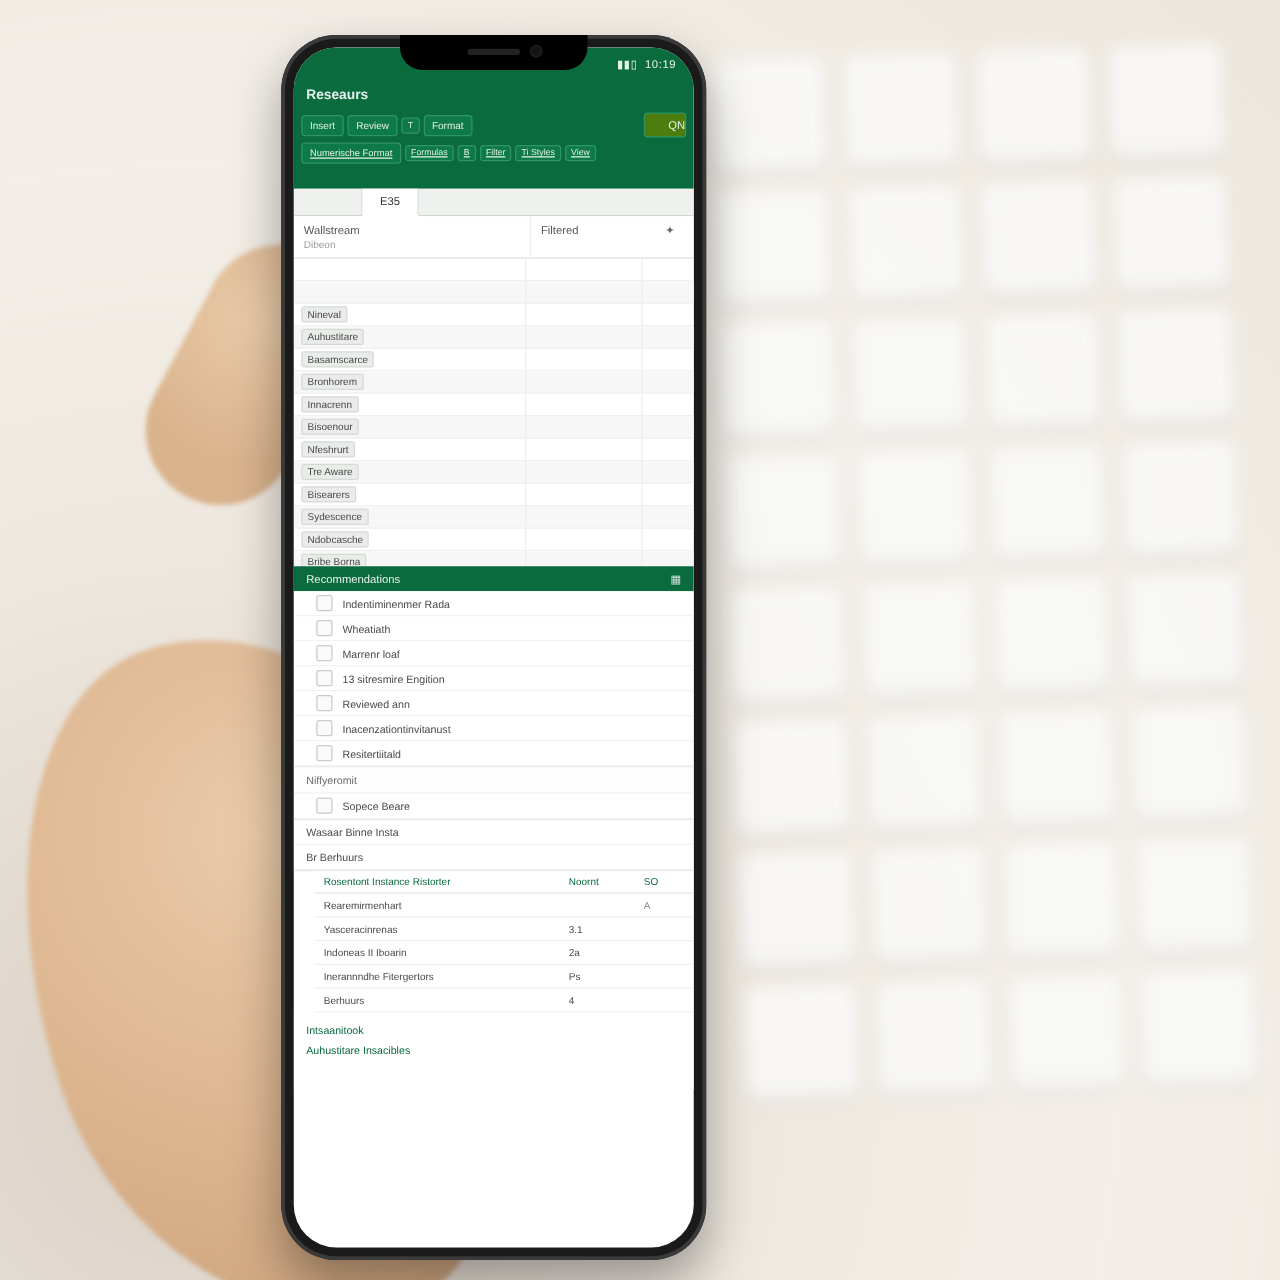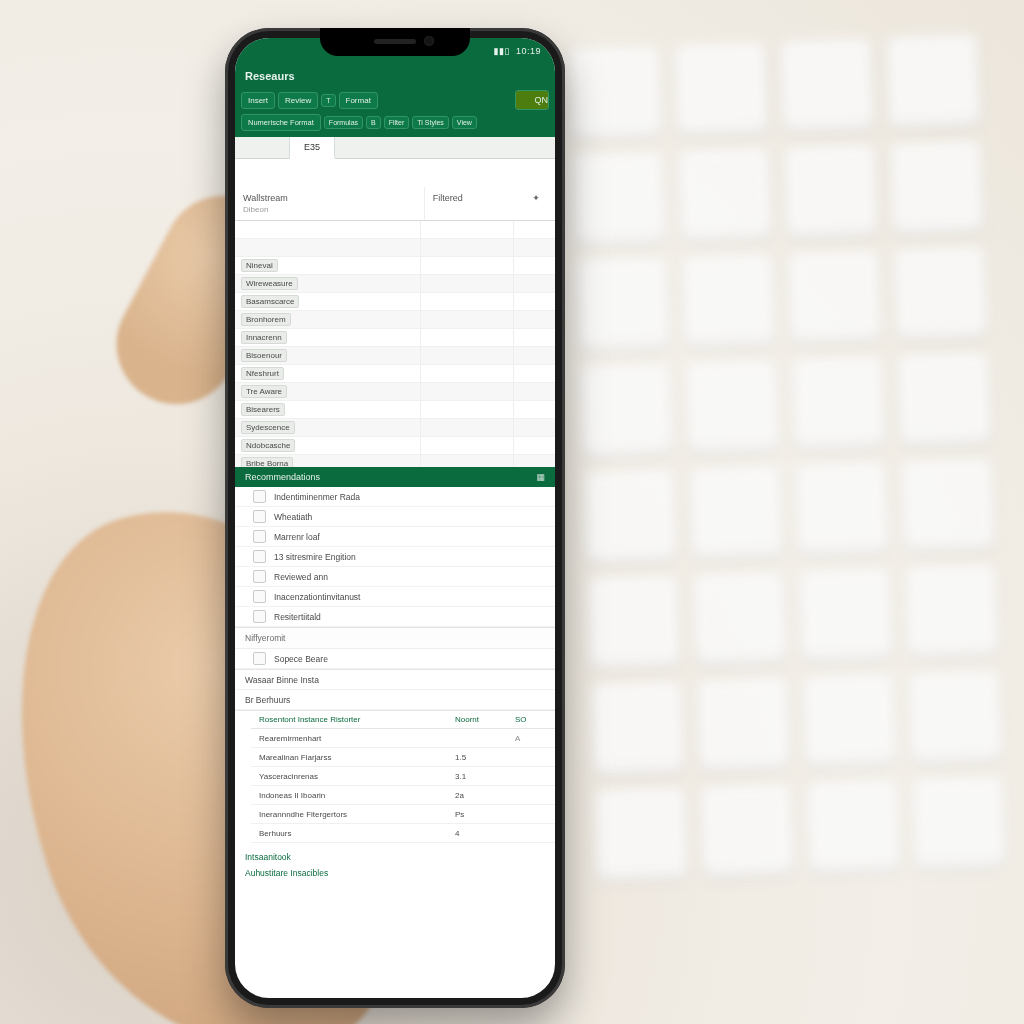--- a/index.html
+++ b/index.html
@@ -35,36 +35,36 @@
     background:#fff;display:flex;flex-direction:column;}
   
   .status{height:26px;background:#0a6b3f;color:#e8f2ec;display:flex;
     justify-content:flex-end;align-items:center;padding:0 14px 0 0;font-size:9px;
     letter-spacing:.5px;}
   .status span{margin-left:6px;}
   
   .hdr{background:#0a6b3f;color:#e8f2ec;}
   .title{padding:6px 10px 8px;font-weight:600;font-size:11px;}
   .tabrow{display:flex;gap:3px;padding:0 6px 4px;align-items:center;}
-  .tabrow.secondary{padding-bottom:6px;}
+  .tabrow.secondary{padding-bottom:20px;text-decoration:underline;}
   .tab{background:#0f7a49;border:1px solid #2f9466;border-radius:3px;
     padding:3px 6px;font-size:8px;color:#dff0e6;white-space:nowrap;cursor:pointer;}
   .tab.small{padding:2px 4px;font-size:7px;}
   .spacer{flex:1;}
   .iconbtn{width:20px;height:18px;border:1px solid #2f9466;border-radius:3px;
     background:#4d7c0f;display:flex;align-items:center;justify-content:flex-end;
     color:#dff0e6;cursor:pointer;padding-left:12px;}
   
   .subtabs{display:flex;background:#eef1ee;border-bottom:1px solid #cfd6cf;}
   .subtab{padding:5px 14px;font-size:9px;color:#6b756b;border-right:1px solid #d7ddd7;
     cursor:pointer;}
   .subtab.active{background:#fff;color:#333;border-bottom:2px solid #fff;margin-bottom:-1px;}
   
   .colhdrs{display:flex;border-bottom:1px solid #d9d9d9;background:#fff;}
-  .colhdrs .c{padding:6px 8px;font-size:9px;color:#555;margin-top:28px;}
+  .colhdrs .c{padding:6px 8px;font-size:9px;color:#555;}
   .colhdrs .c1{width:54%;border-right:1px solid #eee;}
   .colhdrs .c2{flex:1;}
   .colhdrs .star{width:22px;text-align:center;color:#666;cursor:pointer;}
   
   .grid{flex:0 0 246px;overflow:hidden;background:#fff;}
   .grow{display:flex;height:17px;border-bottom:1px solid #f0f0f0;gap:19px;}
   .grow:nth-child(even){background:#f6f7f6;}
   .gc1{width:54%;padding:0 6px;display:flex;align-items:center;border-right:1px solid #eee;}
   .gc2{flex:1;border-right:1px solid #eee;}
   .gc3{width:22px;}
@@ -217,21 +217,21 @@
         </div>
       <div class="grow">
           <div class="gc1">
             <span class="lbl">Nineval</span>
           </div>
           <div class="gc2"></div>
           <div class="gc3"></div>
         </div>
       <div class="grow">
           <div class="gc1">
-            <span class="lbl">Wireweasure</span>
+            <span class="lbl">Auhustitare</span>
           </div>
           <div class="gc2"></div>
           <div class="gc3"></div>
         </div>
       <div class="grow">
           <div class="gc1">
             <span class="lbl">Basamscarce</span>
           </div>
           <div class="gc2"></div>
           <div class="gc3"></div>
@@ -358,25 +358,20 @@
         <div class="s1">Rosentont Instance Ristorter</div>
         <div class="s2">Noornt</div>
         <div class="s3">SO</div>
       </div>
       <div class="srow">
           <div class="s1">Rearemirmenhart</div>
           <div class="s2"></div>
           <div class="s3">A</div>
         </div>
       <div class="srow">
-          <div class="s1">Marealinan Fiarjarss</div>
-          <div class="s2">1.5</div>
-          <div class="s3"></div>
-        </div>
-      <div class="srow">
           <div class="s1">Yasceracinrenas</div>
           <div class="s2">3.1</div>
           <div class="s3"></div>
         </div>
       <div class="srow">
           <div class="s1">Indoneas II Iboarin</div>
           <div class="s2">2a</div>
           <div class="s3"></div>
         </div>
       <div class="srow">

